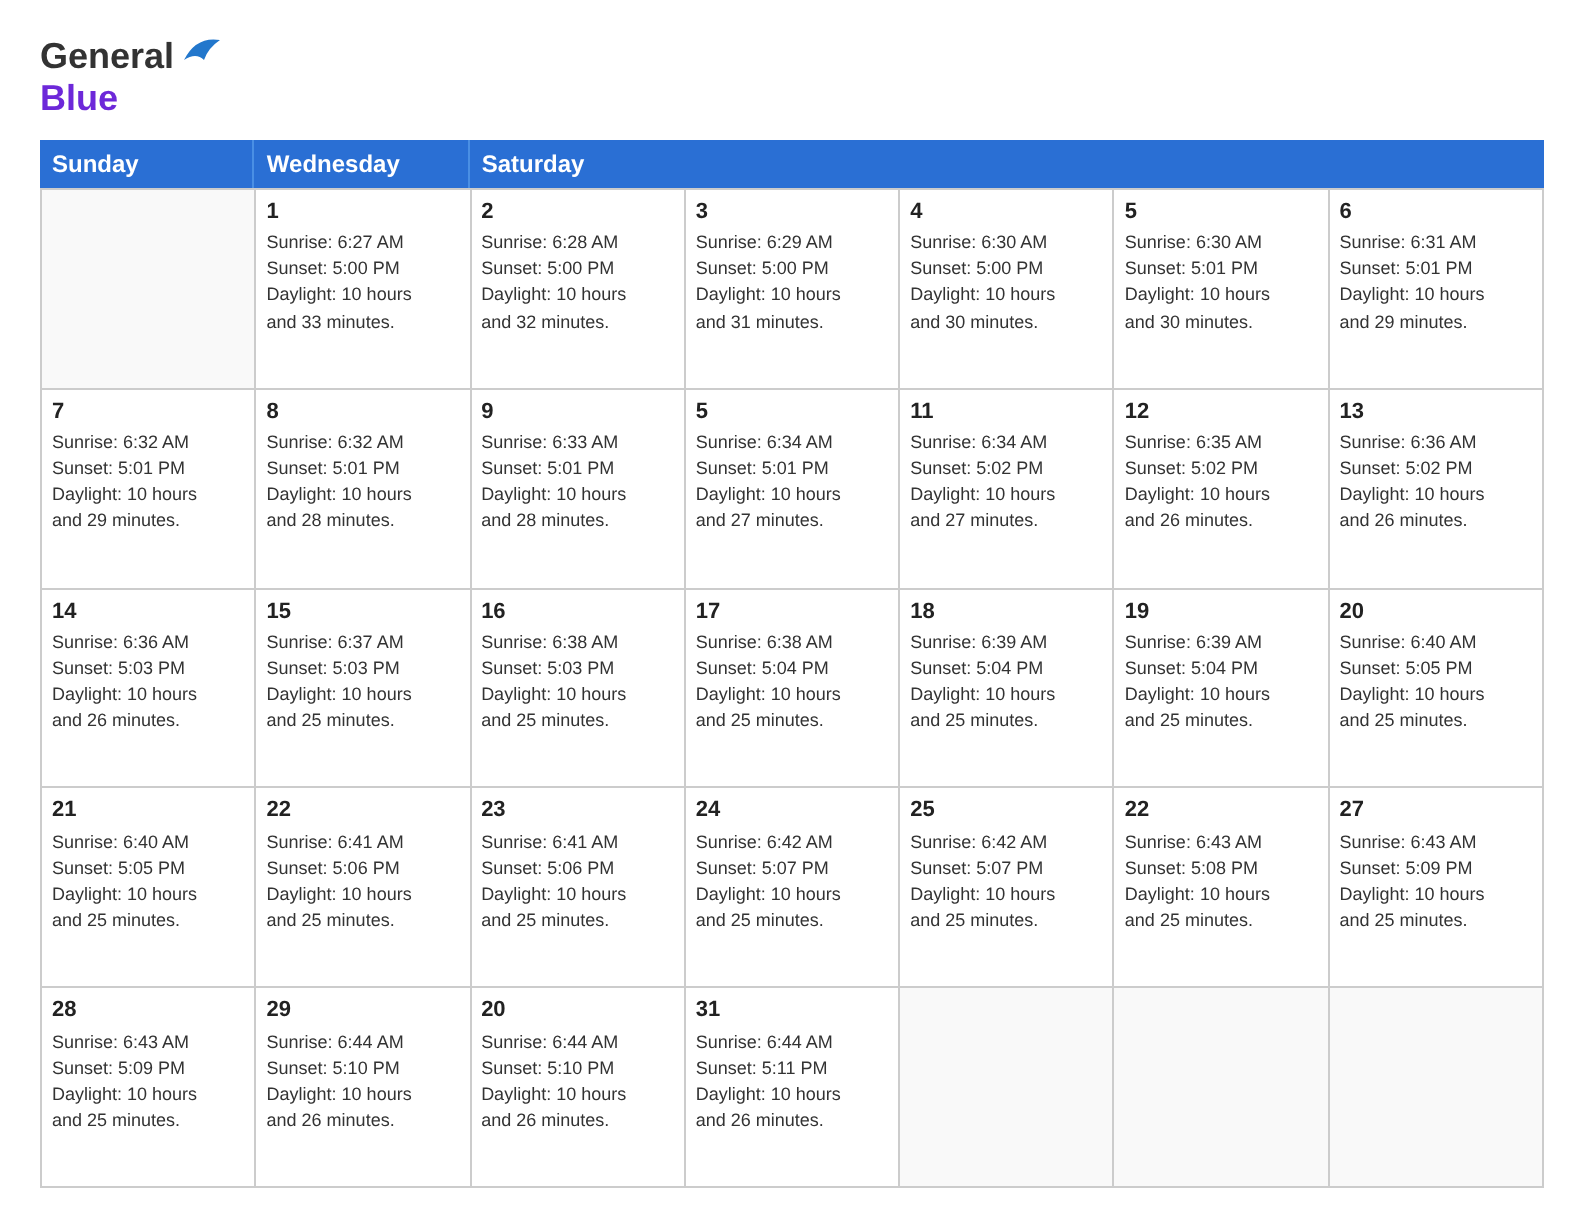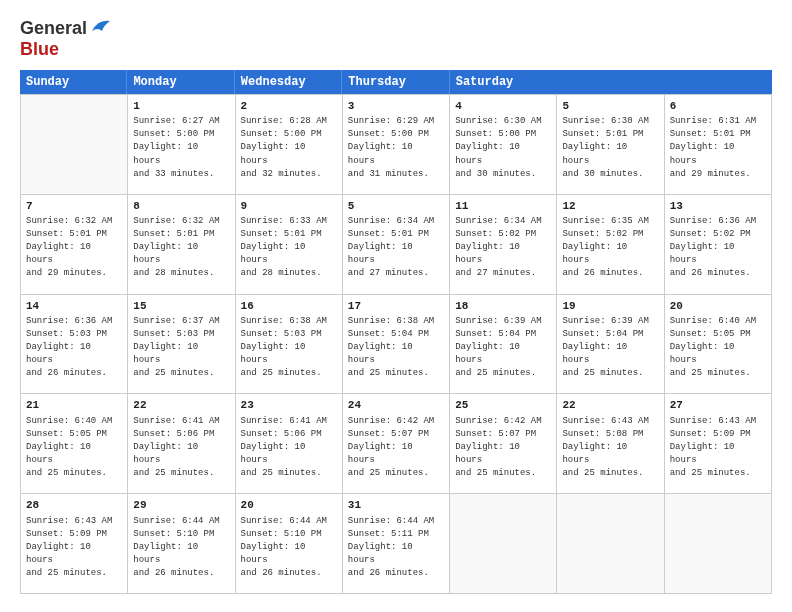--- a/index.html
+++ b/index.html
@@ -42,21 +42,20 @@
       line-height: 1.1;
     }
     .location-title {
       font-size: 15px;
       color: #444;
     }
     .calendar {
       flex: 1;
       display: flex;
       flex-direction: column;
-      font-family: Liberation Mono, monospace;
     }
     .calendar-header {
       display: grid;
       grid-template-columns: repeat(7, 1fr);
       background: #2a6fd4;
     }
     .cal-header-cell {
       color: #fff;
       font-size: 12px;
       font-weight: bold;
@@ -110,35 +109,33 @@
     <div class="logo">
       <div class="logo-line">
         <span style="font-size:18px;font-weight:bold;color:#333;">General</span>
         <span style="display:inline-block;margin-left:3px;margin-top:-2px;">
           <svg width="22" height="18" viewBox="0 0 22 18">
             <path d="M2 14 Q8 2 20 4 Q14 8 12 14 Q8 10 2 14Z" fill="#2277cc"></path>
           </svg>
         </span>
       </div>
       <div>
-        <span style="font-size:18px;font-weight:bold;color:#b91c1c;">Blue</span>
+        <span style="font-size:18px;font-weight:bold;color:#6d28d9;">Blue</span>
       </div>
     </div>
     <div class="title-section">
       <div class="month-title"></div>
       <div class="location-title"></div>
     </div>
   </div>
 
   <div class="calendar">
     <div class="calendar-header" id="cal-header">
         <div class="cal-header-cell">Sunday</div>
-        <div class="cal-header-cell">Monday</div>
         <div class="cal-header-cell">Wednesday</div>
-        <div class="cal-header-cell">Thursday</div>
         <div class="cal-header-cell">Saturday</div>
       </div>
     <div class="calendar-body" id="cal-body">
         <div class="cal-week">
           <div class="cal-cell empty"></div>
           <div class="cal-cell">
             <span class="day-num">1</span>
             <div class="cell-text">Sunrise: 6:27 AM<br>Sunset: 5:00 PM<br>Daylight: 10 hours<br>and 33 minutes.</div>
           </div>
           <div class="cal-cell">

